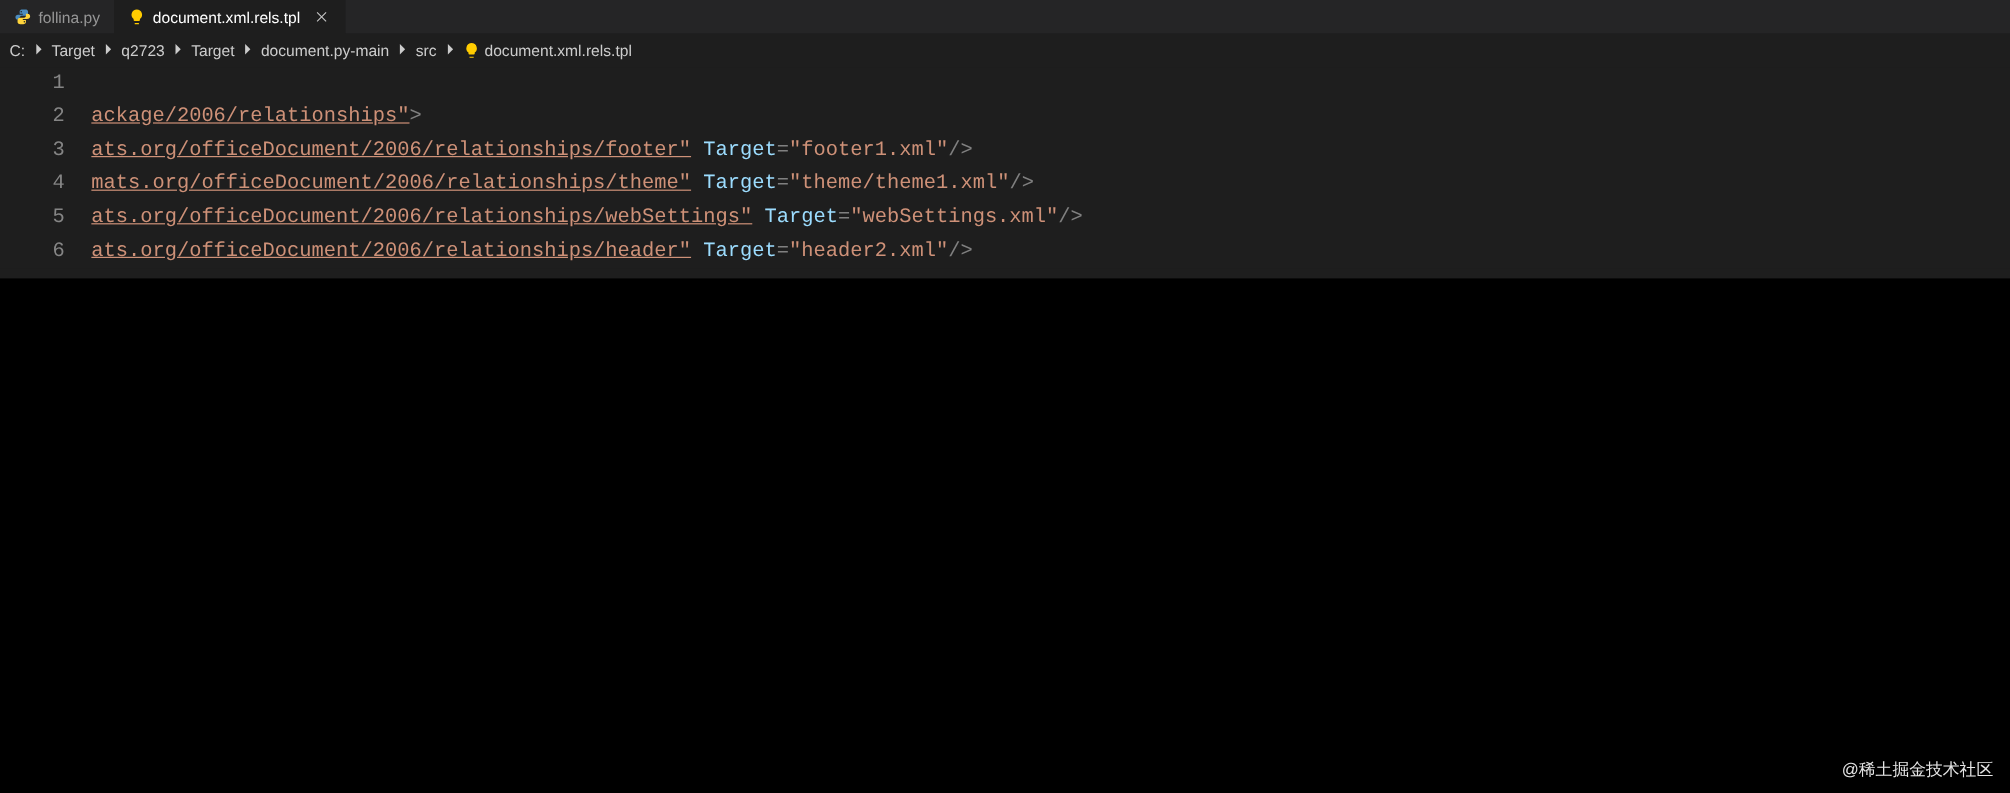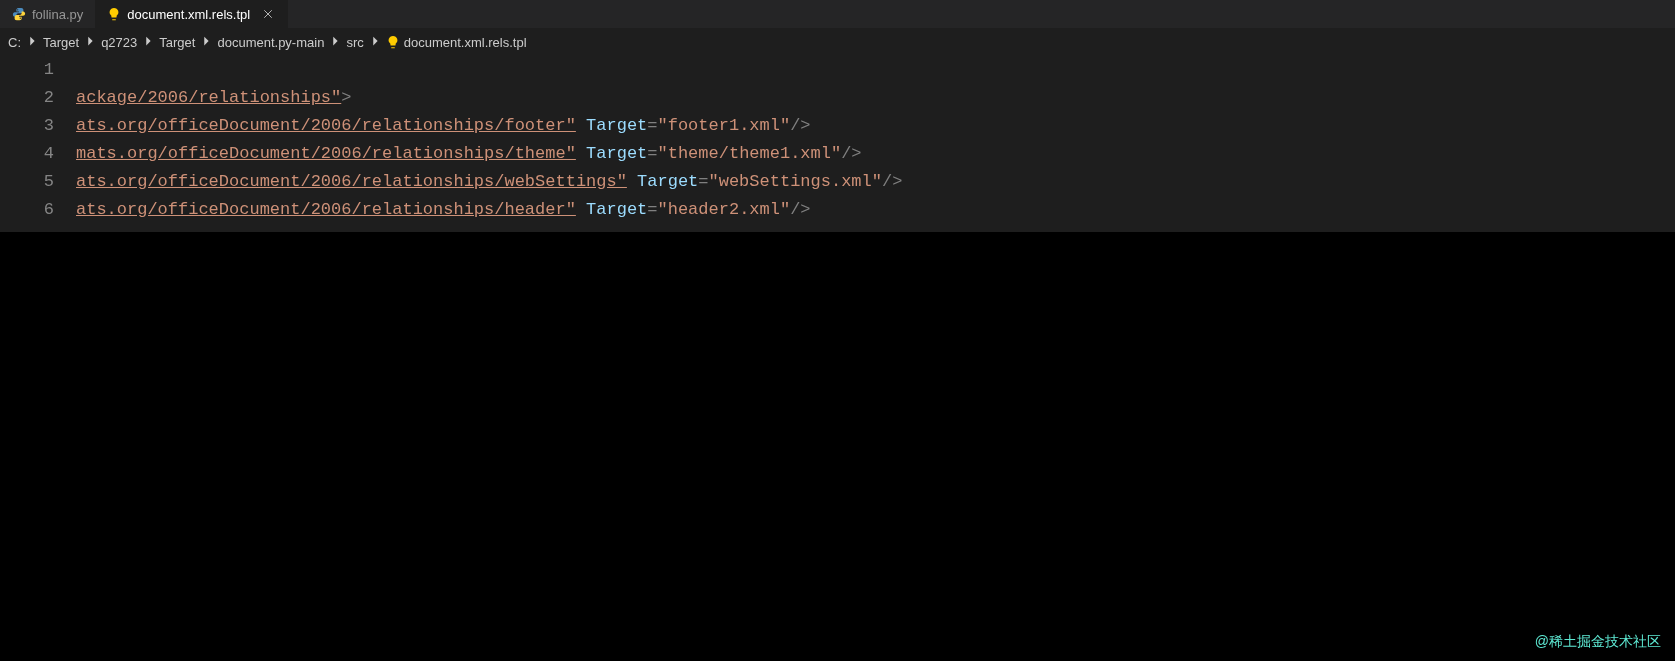--- a/index.html
+++ b/index.html
@@ -115,21 +115,21 @@
     .tk-attr {
       color: #9cdcfe;
     }
     .tk-punct {
       color: #808080;
     }
     .watermark {
       position: absolute;
       bottom: 10px;
       right: 14px;
-      color: #5eead4;
+      color: #e5e5e5;
       font-size: 14px;
       margin-left: 11px;
     }
     .python-icon svg { fill: #4b8bbe; }
     .bulb-icon svg { fill: #ffcc00; }
   </style>
 </head>
 <body>
 
 <div class="editor-area">

